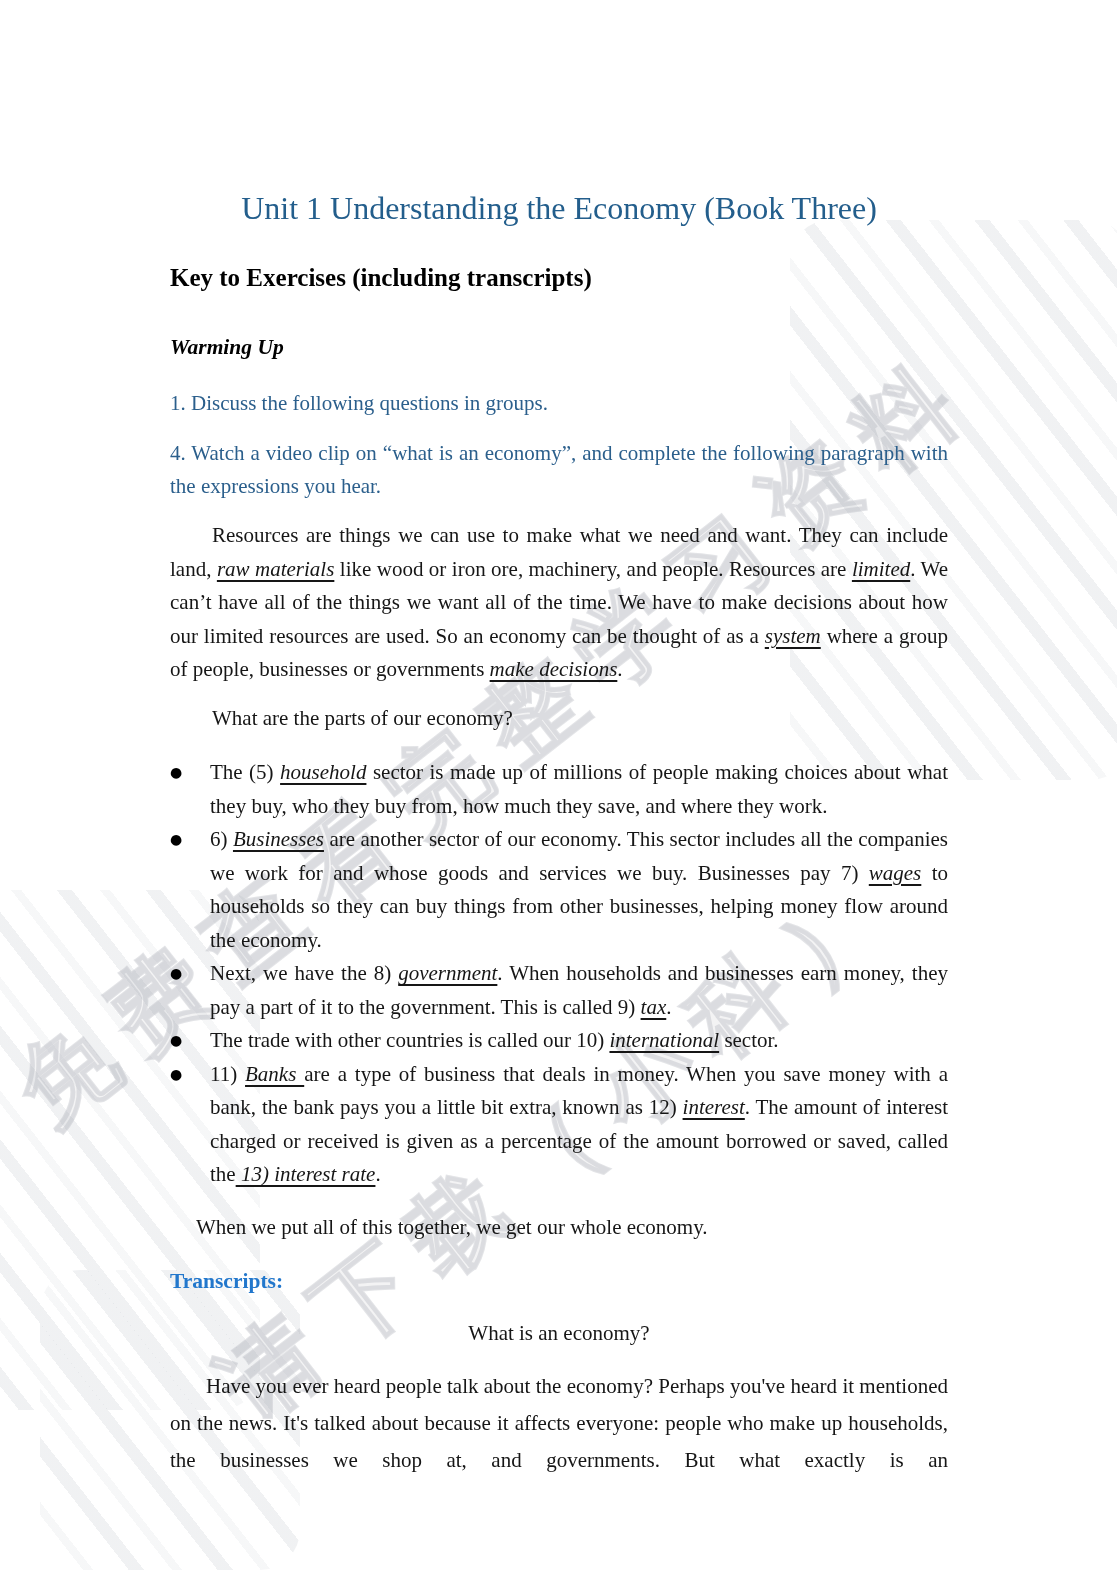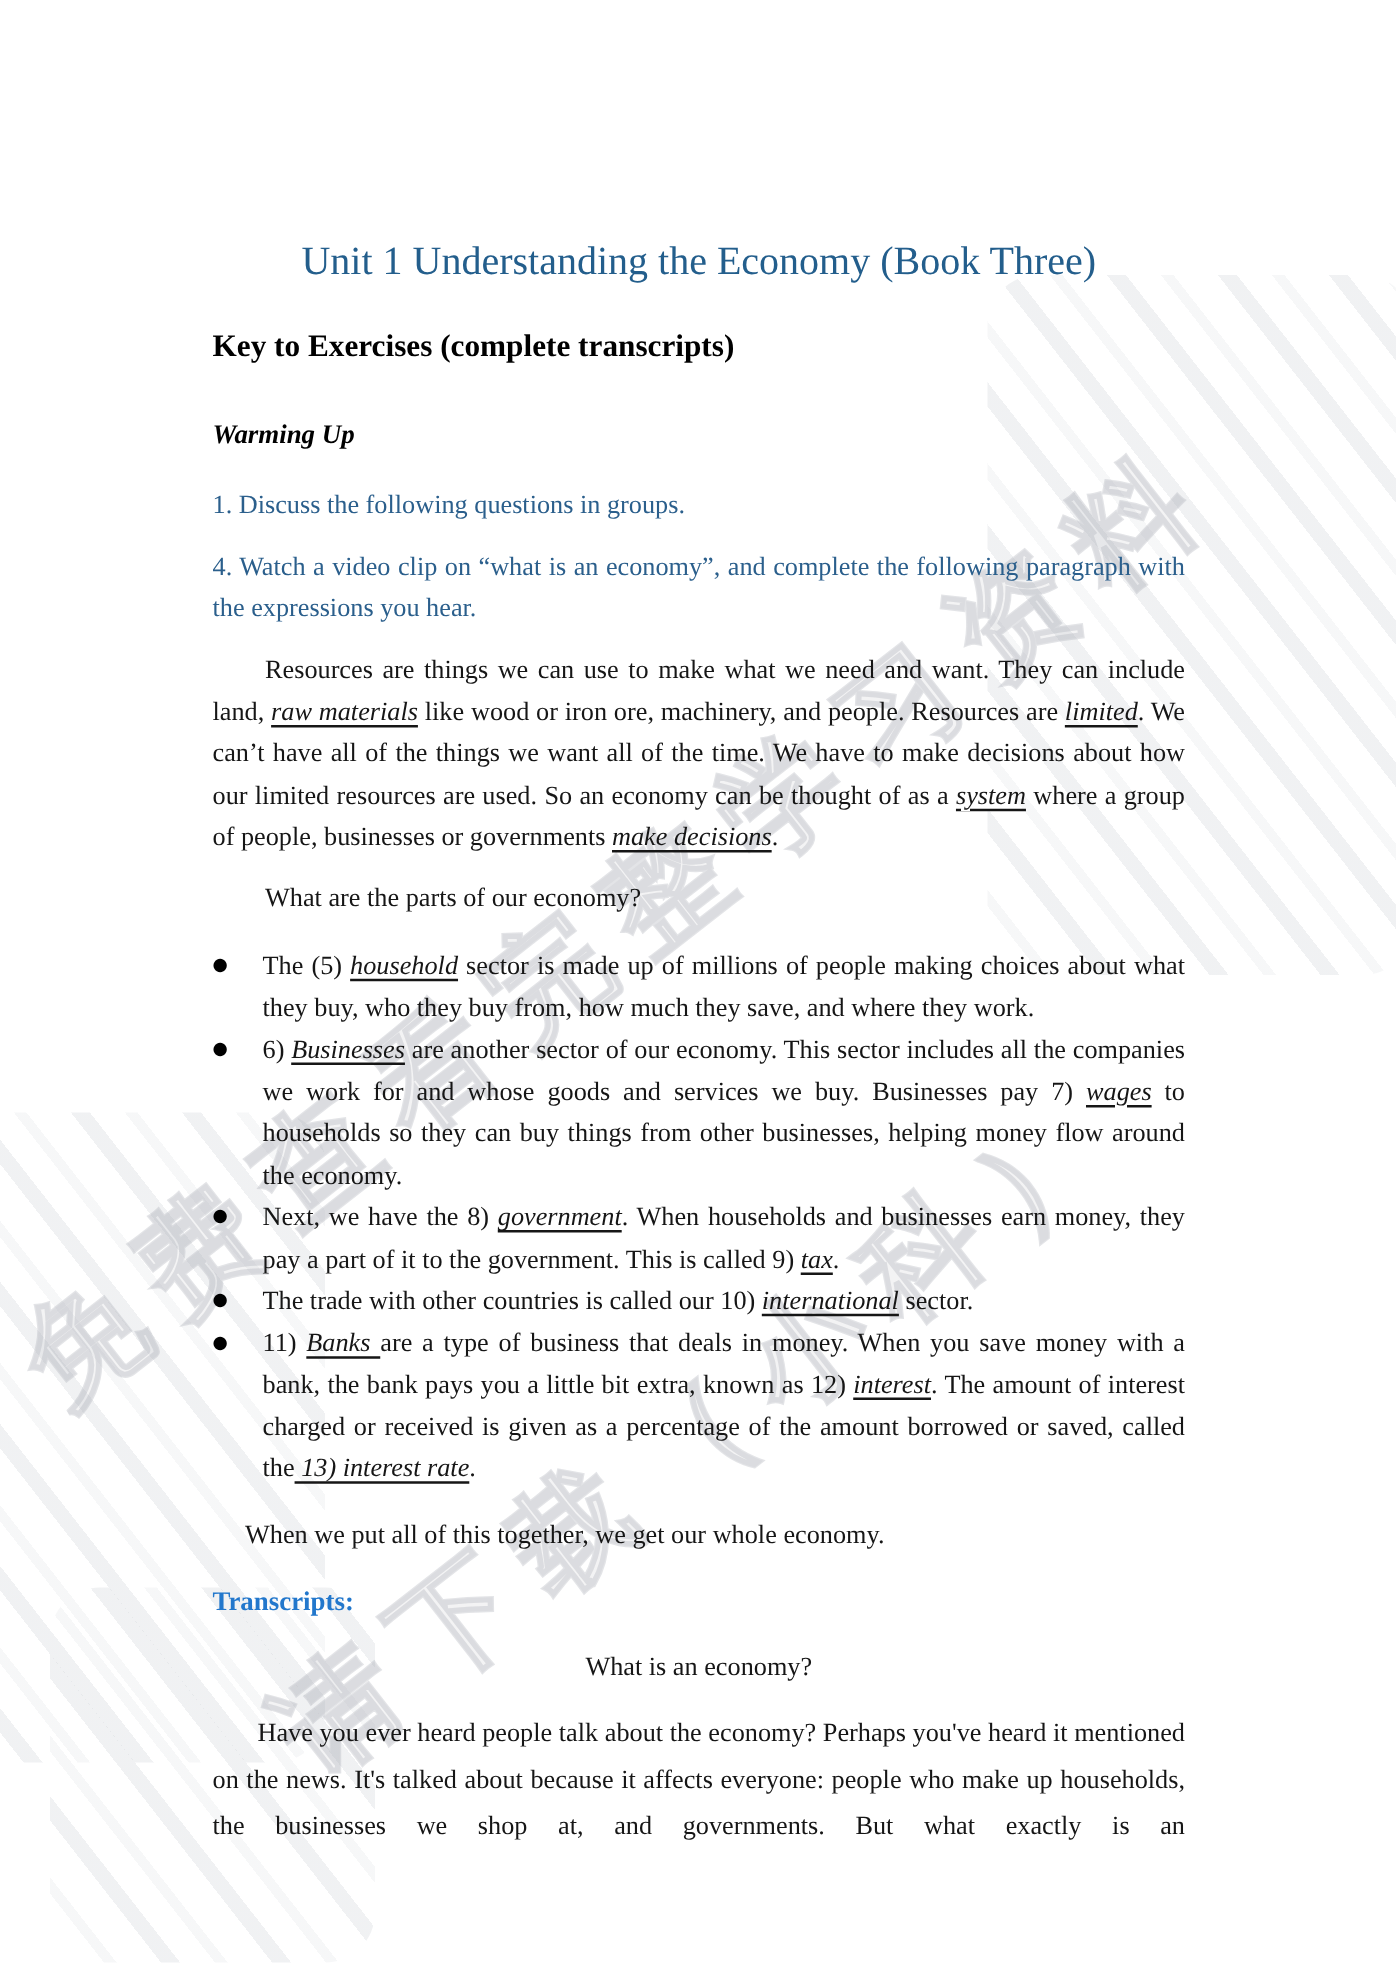--- a/index.html
+++ b/index.html
@@ -100,21 +100,21 @@
     <div class="streak streak2"></div>
     <div class="streak streak3"></div>
     <div class="wm-text wm1">免费查看完整学习资料</div>
     <div class="wm-text wm2">请下载（小科）</div>
   </div>
 
   <div class="content">
 
     <h1 class="doc-title">Unit 1 Understanding the Economy (Book Three)</h1>
 
-    <h2 class="key-heading">Key to Exercises (complete transcripts)</h2>
+    <h2 class="key-heading">Key to Exercises (including transcripts)</h2>
 
     <h3 class="warming-up">Warming Up</h3>
 
     <p class="task">1. Discuss the following questions in groups.</p>
 
     <p class="task">4. Watch a video clip on “what is an economy”, and complete the following paragraph with the expressions you hear.</p>
 
     <p class="para resources"><span>Resources are things we can use to make what we need and want. They can include land, </span><span class="u">raw materials</span><span> like wood or iron ore, machinery, and people. Resources are </span><span class="u">limited</span><span>. We can’t have all of the things we want all of the time. We have to make decisions about how our limited resources are used. So an economy can be thought of as a </span><span class="u">system</span><span> where a group of people, businesses or governments </span><span class="u">make decisions</span><span>.</span></p>
 
     <p class="para question">What are the parts of our economy?</p>

